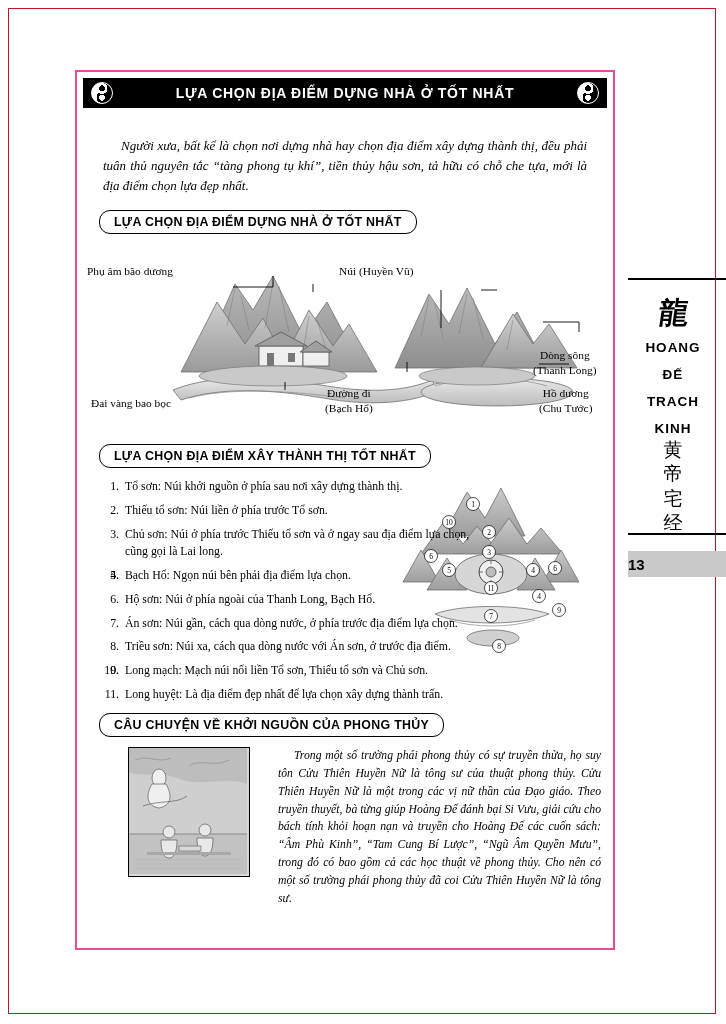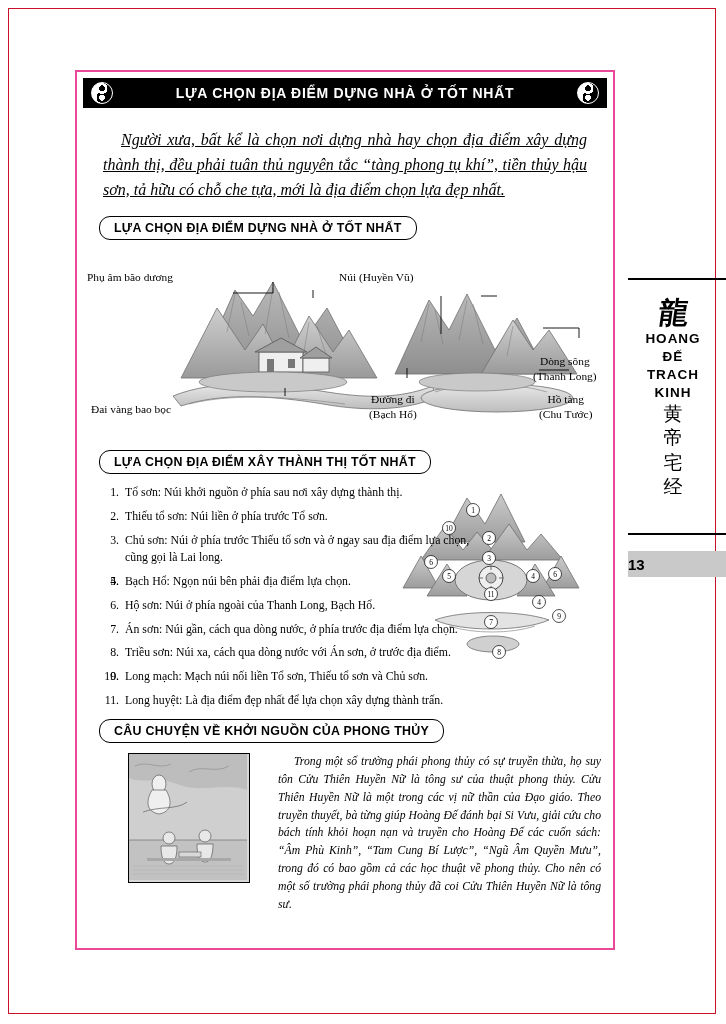--- a/index.html
+++ b/index.html
@@ -69,27 +69,26 @@
       radial-gradient(circle at 50% 73%, #fff 0 3px, #000 3px 5.5px, transparent 5.5px),
       linear-gradient(90deg, #fff 0 50%, #000 50% 100%);
     border: 1px solid #fff;
     box-sizing: border-box;
   }
   .yinyang.left { left: 8px; }
   .yinyang.right { right: 8px; }
 
   
   #intro {
-    margin: 20px 26px 0 26px;
+    margin: 28px 26px 0 26px;
     font-style: italic;
-    font-size: 16px;
+    font-size: 13px;
     line-height: 1.55;
     text-align: justify;
     text-indent: 18px;
-    text-decoration: underline;
   }
 
   
   .pill {
     display: inline-block;
     border: 1.6px solid #000;
     border-radius: 11px;
     padding: 3.5px 14px 4.5px 14px;
     font-family: "Liberation Sans", sans-serif;
     font-weight: bold;
@@ -191,21 +190,21 @@
     font-family: "DejaVu Sans", sans-serif;
     letter-spacing: -2px;
     transform: skewX(-8deg);
     font-weight: bold;
   }
   .rail-line {
     font-family: "Liberation Sans", sans-serif;
     font-weight: bold;
     font-size: 13.5px;
     letter-spacing: 1px;
-    margin-top: 3px;
+    margin-top: 12px;
   }
   .rail-cn {
     font-size: 19px;
     line-height: 1.18;
     margin-top: 2px;
     font-family: "DejaVu Sans", sans-serif;
   }
   #page-number {
     position: absolute;
     left: 628px;
@@ -320,24 +319,24 @@
         </g>
       </svg>
 
       <div class="fig-label" style="left:10px; top:24px;">Phụ âm bão dương</div>
       <div class="fig-label" style="left:262px; top:24px;">Núi (Huyền Vũ)</div>
       <div class="fig-label center" style="left:456px; top:108px;">
         <span>Dòng sông</span><br>
         <span>(Thanh Long)</span>
       </div>
       <div class="fig-label center" style="left:462px; top:146px;">
-        <span>Hồ tàng</span><br>
+        <span>Hồ dương</span><br>
         <span>(Chu Tước)</span>
       </div>
-      <div class="fig-label center" style="left:248px; top:146px;margin-left:44px;">
+      <div class="fig-label center" style="left:248px; top:146px;">
         <span>Đường đi</span><br>
         <span>(Bạch Hổ)</span>
       </div>
       <div class="fig-label" style="left:14px; top:156px;">Đai vàng bao bọc</div>
     </div>
 
     <div class="pill-wrap">
       <span class="pill">LỰA CHỌN ĐỊA ĐIỂM XÂY THÀNH THỊ TỐT NHẤT</span>
     </div>
 

